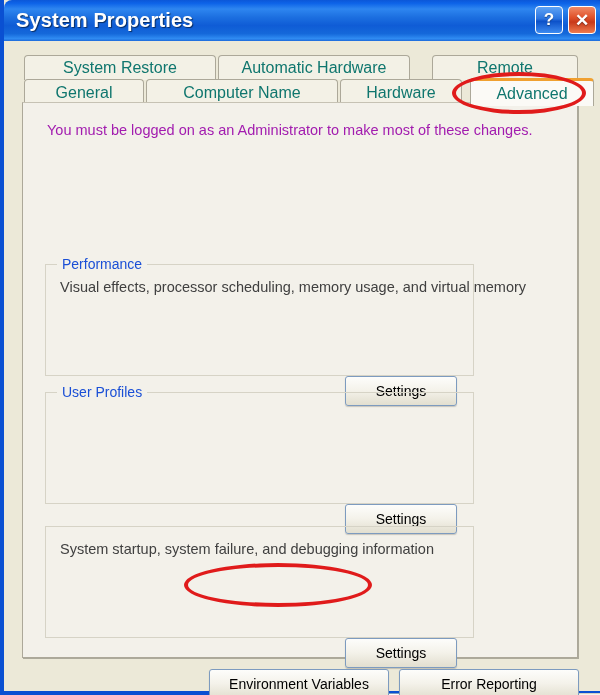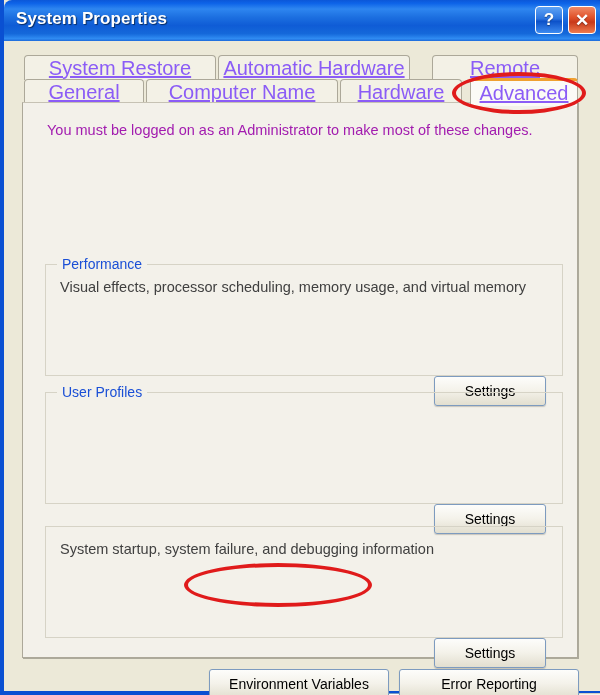--- a/index.html
+++ b/index.html
@@ -51,21 +51,21 @@
        #1468da 82%,
        #2f8bf2 94%,
        #1d6bdb 100%);
     border-top-left-radius: 8px;
     border-top-right-radius: 8px;
   }
   .title-text {
     position: absolute;
     left: 12px;
     top: 9px;
-    font-size: 17px;
+    font-size: 20px;
     font-weight: bold;
     color: #ffffff;
     text-shadow: 1px 1px 1px rgba(0,0,0,.55);
     letter-spacing: 0.1px;
     white-space: nowrap;
   }
   .tb-btn {
     position: absolute;
     top: 6px;
     width: 28px;
@@ -114,46 +114,45 @@
     box-sizing: border-box;
     height: 25px;
     background: #f3f1e6;
     border: 1px solid #aca899;
     border-bottom: none;
     border-top-left-radius: 4px;
     border-top-right-radius: 4px;
     display: flex;
     align-items: center;
     justify-content: center;
-    font-size: 20px;
-    color: #8b5cf6;
+    font-size: 16px;
+    color: #0f766e;
     cursor: default;
     white-space: nowrap;
-    text-decoration: underline;
   }
   .tab.row1 { top: 0; }
   .tab.row2 { top: 24px; height: 26px; }
   .tab.selected {
     background: #fbfaf6;
     border-top: 3px solid #f0a030;
     height: 28px;
     top: 23px;
     z-index: 6;
   }
 
   
   .tab-system-restore    { left: 2px;   width: 192px; }
   .tab-automatic-updates { left: 196px; width: 192px; }
   .tab-remote            { left: 410px; width: 146px; }
 
   
   .tab-general       { left: 2px;   width: 120px; }
   .tab-computer-name { left: 124px; width: 192px; }
   .tab-hardware      { left: 318px; width: 122px; }
-  .tab-advanced      { left: 448px; width: 108px; }
+  .tab-advanced      { left: 448px; width: 124px; }
 
   
   .tabpage {
     position: absolute;
     left: 14px;
     top: 61px;
     width: 556px;
     height: 556px;
     box-sizing: border-box;
     background: #f3f1ea;
@@ -169,21 +168,21 @@
     top: 19px;
     font-size: 14.5px;
     color: #a21caf;
     white-space: nowrap;
   }
 
   
   .group {
     position: absolute;
     left: 22px;
-    width: 518px;
+    width: 429px;
     box-sizing: border-box;
     border: 1px solid #d6d3c6;
     background: transparent;
     text-decoration: underline;
   }
   .group-title {
     position: absolute;
     top: -9px;
     left: 11px;
     padding: 0 5px;

